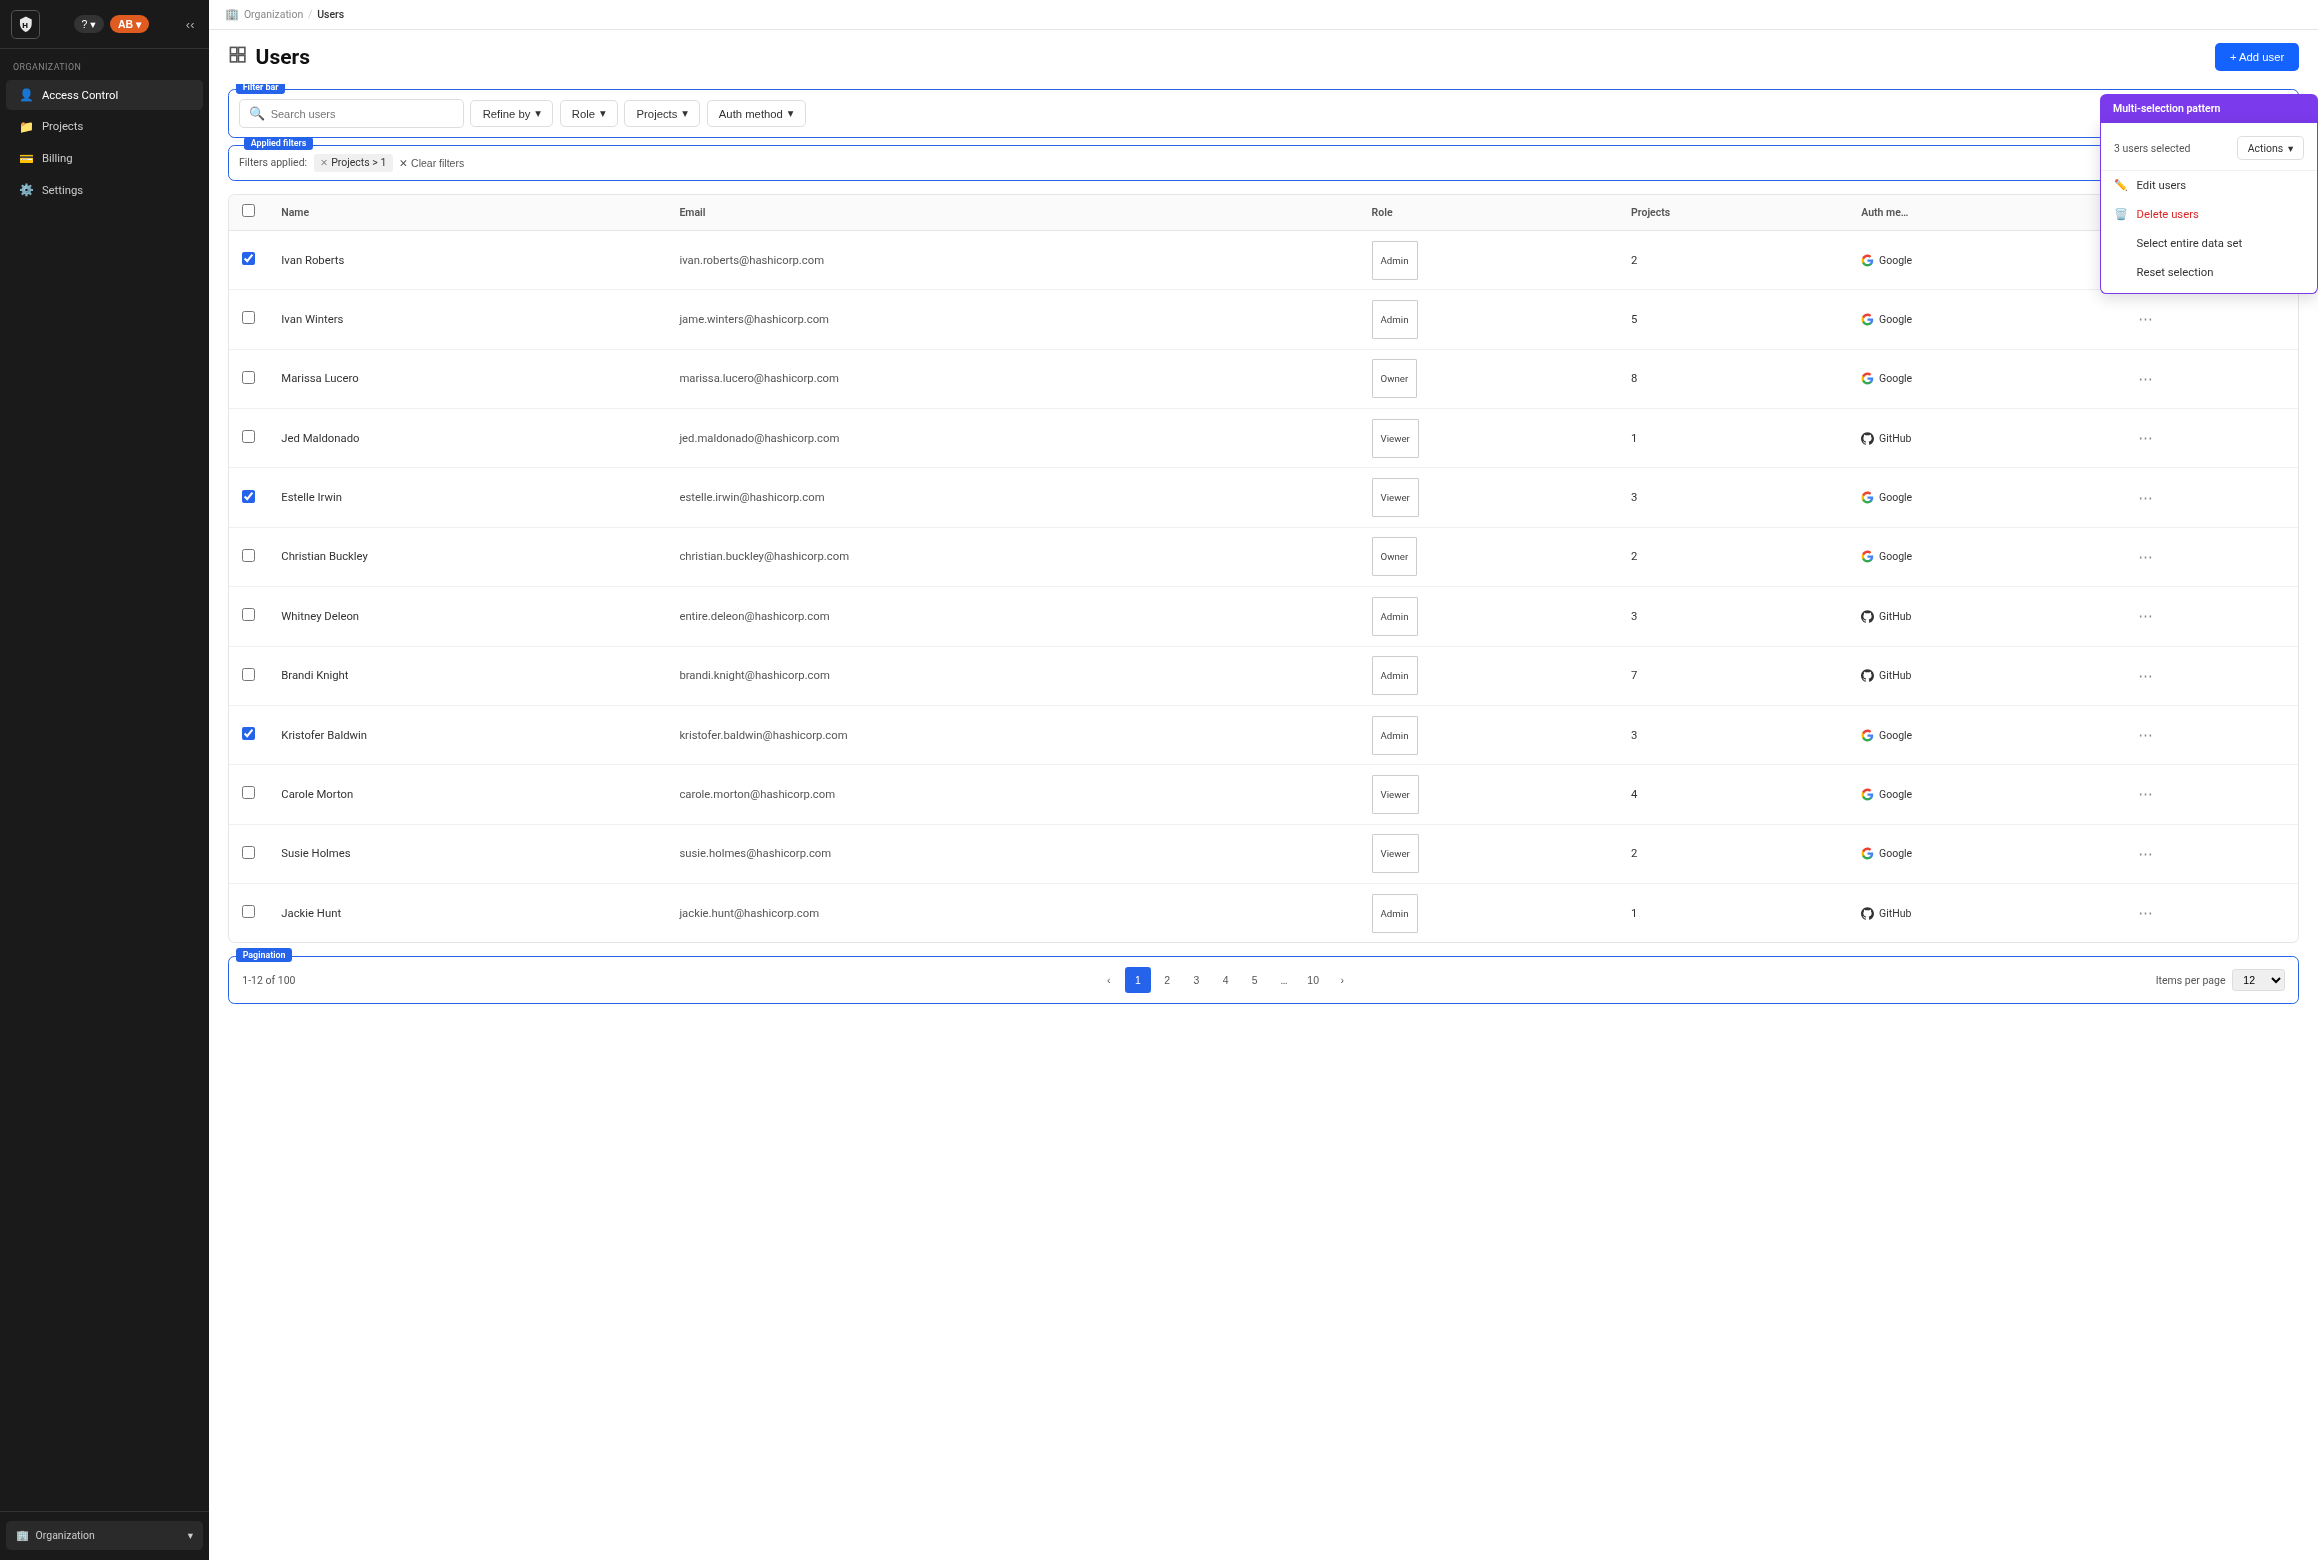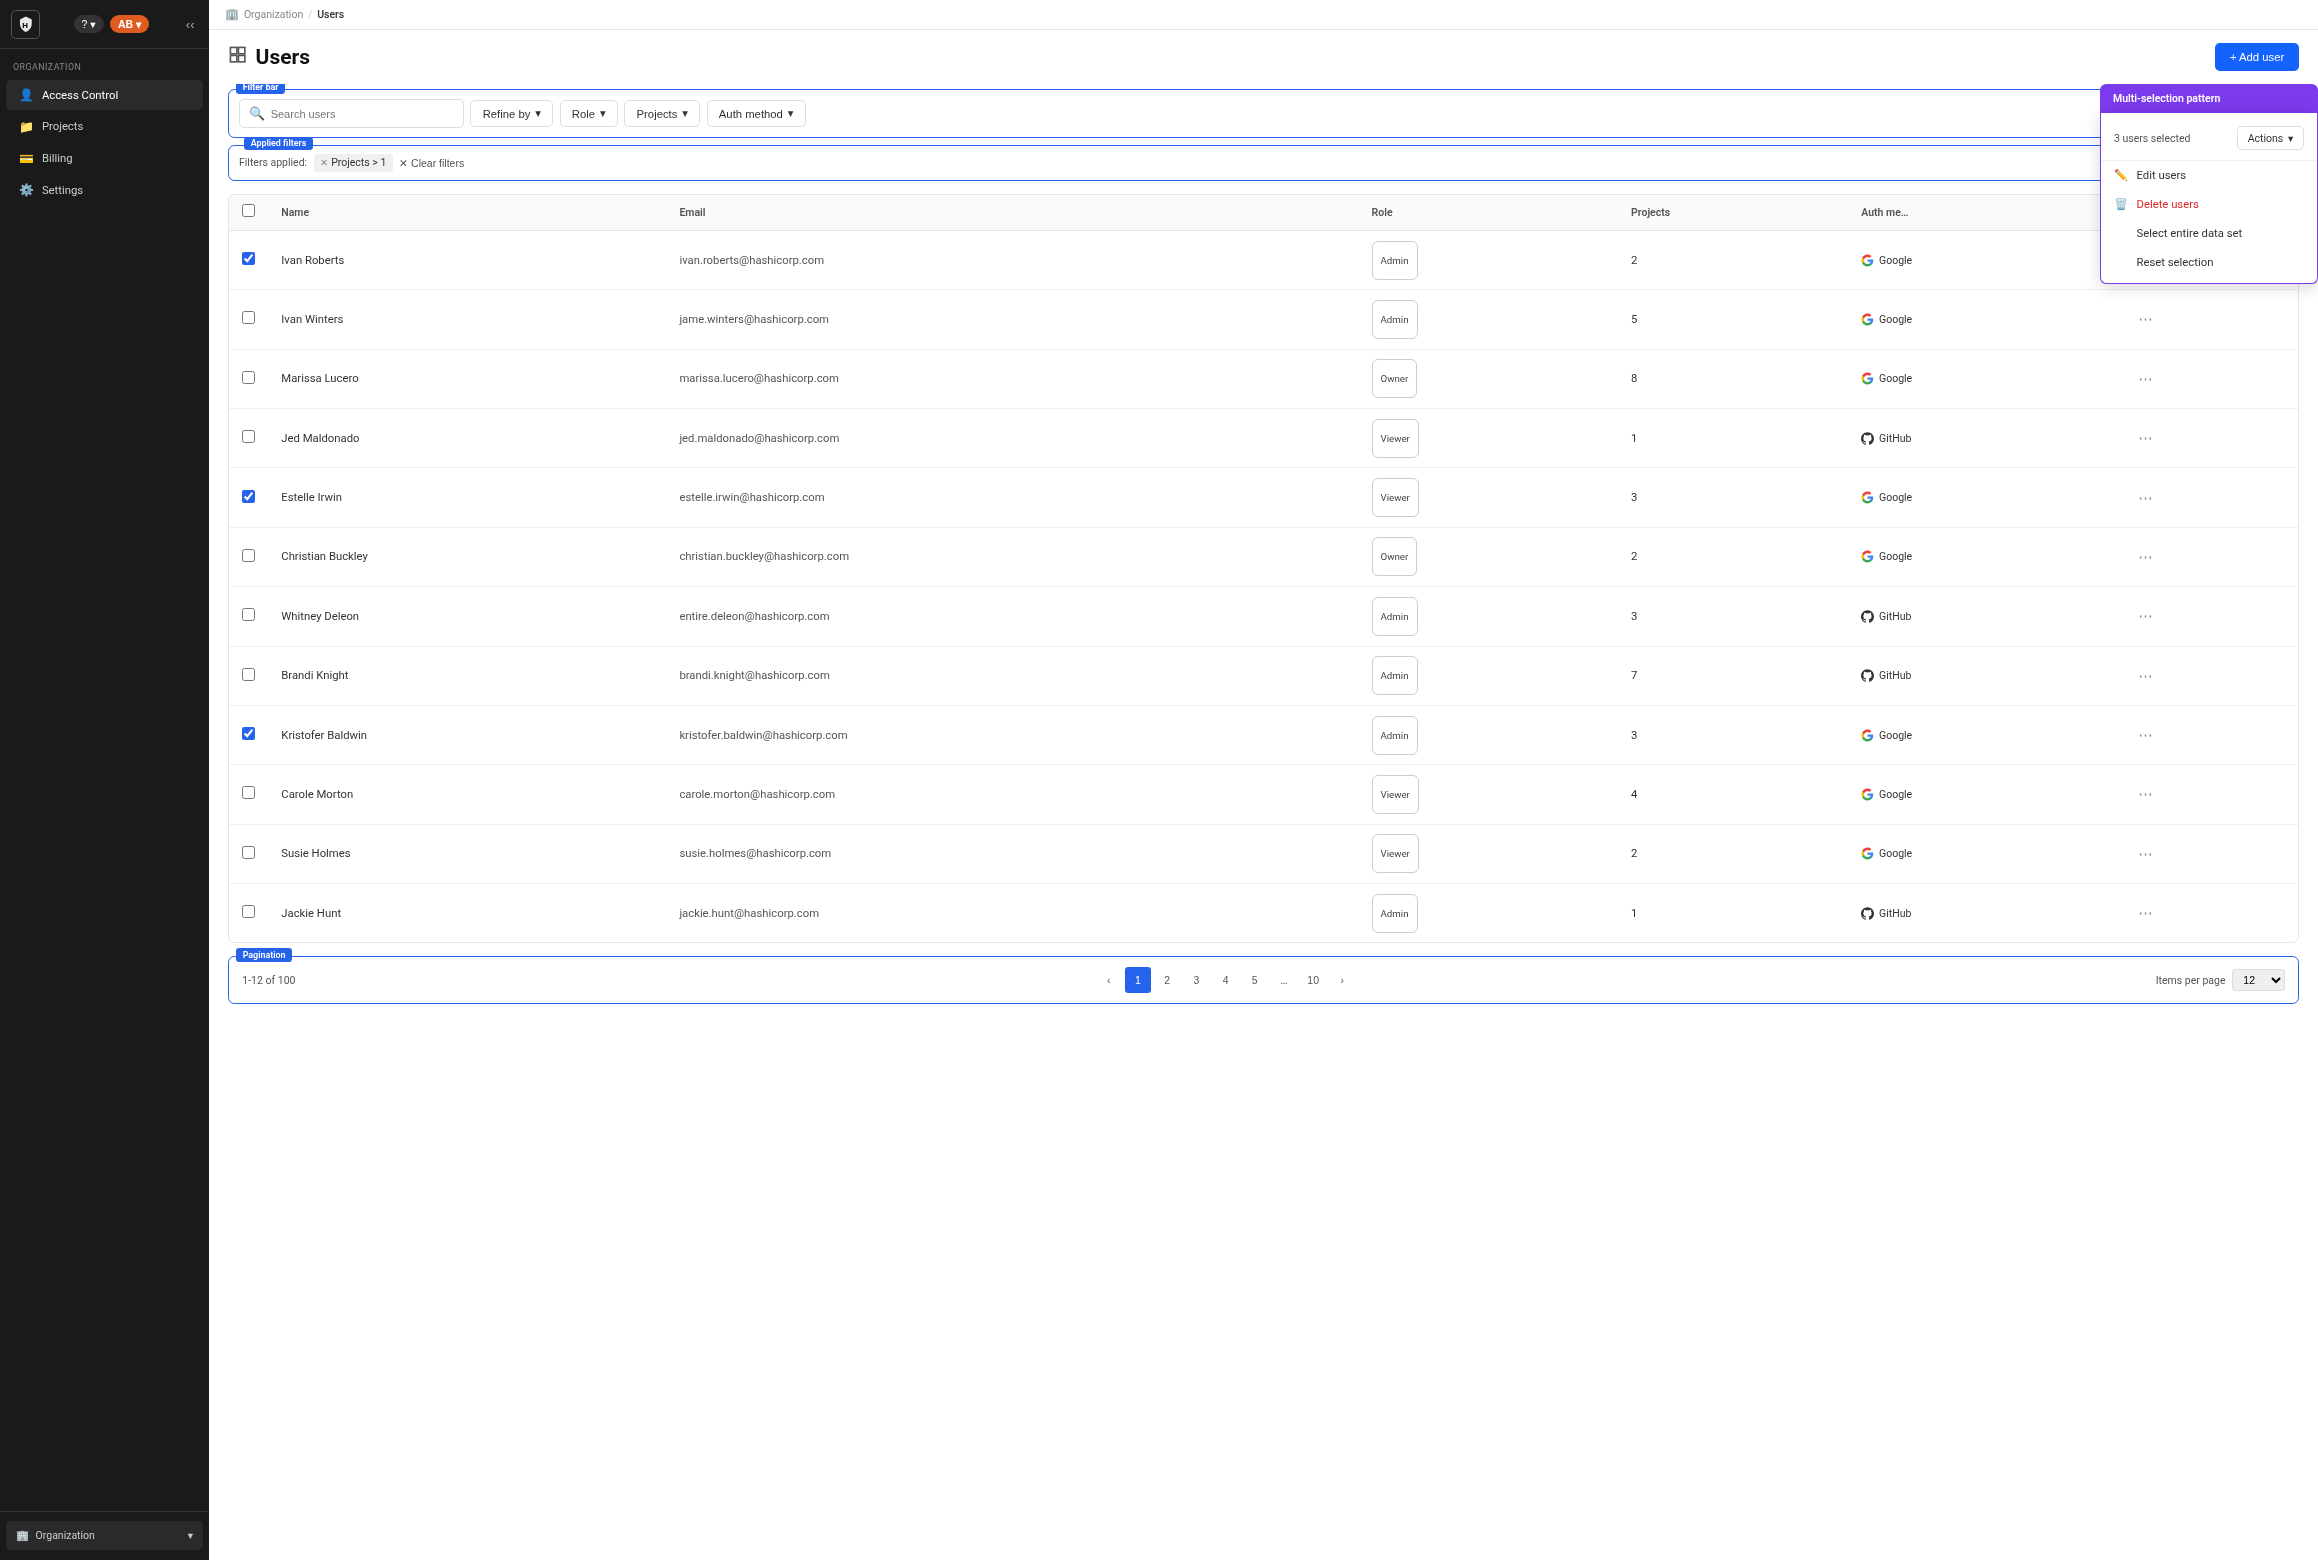--- a/index.html
+++ b/index.html
@@ -161,21 +161,21 @@
     table { width: 100%; border-collapse: collapse; }
     thead tr { background: #fafafa; border-bottom: 0.8px solid #e5e5e5; }
     th {
       padding: 9.7px 13px; text-align: left; font-size: 10.5px; font-weight: 600; color: #555;
     }
     td { padding: 9.7px 13px; font-size: 11.3px; color: #333; border-bottom: 0.8px solid #f0f0f0; }
     tr:last-child td { border-bottom: none; }
     .checkbox-cell { width: 32px; }
     input[type="checkbox"] { width: 13px; height: 13px; cursor: pointer; accent-color: #2563eb; }
     .role-badge {
-      display: inline-block; padding: 13px 8px; border: 0.8px solid #ccc; border-radius: 6px;
+      display: inline-block; padding: 13px 8px; border: 0.8px solid #ccc; border-radius: 1px;
       font-size: 9.7px; color: #444; background: #fff;
     }
     .auth-method { display: flex; align-items: center; gap: 4.8px; font-size: 10.5px; }
     .row-actions-btn {
       background: none; border: none; cursor: pointer; color: #888;
       font-size: 14.5px; padding: 1.6px 4.8px; border-radius: 3.2px;
     }
 
     
     .pagination-section { position: relative; margin-top: 13px; }
@@ -661,21 +661,21 @@
           <select>
             <option>12</option>
             <option>25</option>
             <option>50</option>
             <option>100</option>
           </select>
         </div>
       </div>
     </div>
 
-    <div class="multi-selection-overlay" style="top: 0; right: 0; padding-left: 40px;">
+    <div class="multi-selection-overlay" style="top: 10px; right: 0; padding-left: 40px;">
       <div class="multi-selection-header">
         <span>Multi-selection pattern</span>
       </div>
       <div class="multi-selection-body">
         <div class="multi-selection-top">
           <span class="selected-count">3 users selected</span>
           <div class="actions-dropdown">
             <span>Actions</span>
             <span>▾</span>
           </div>

